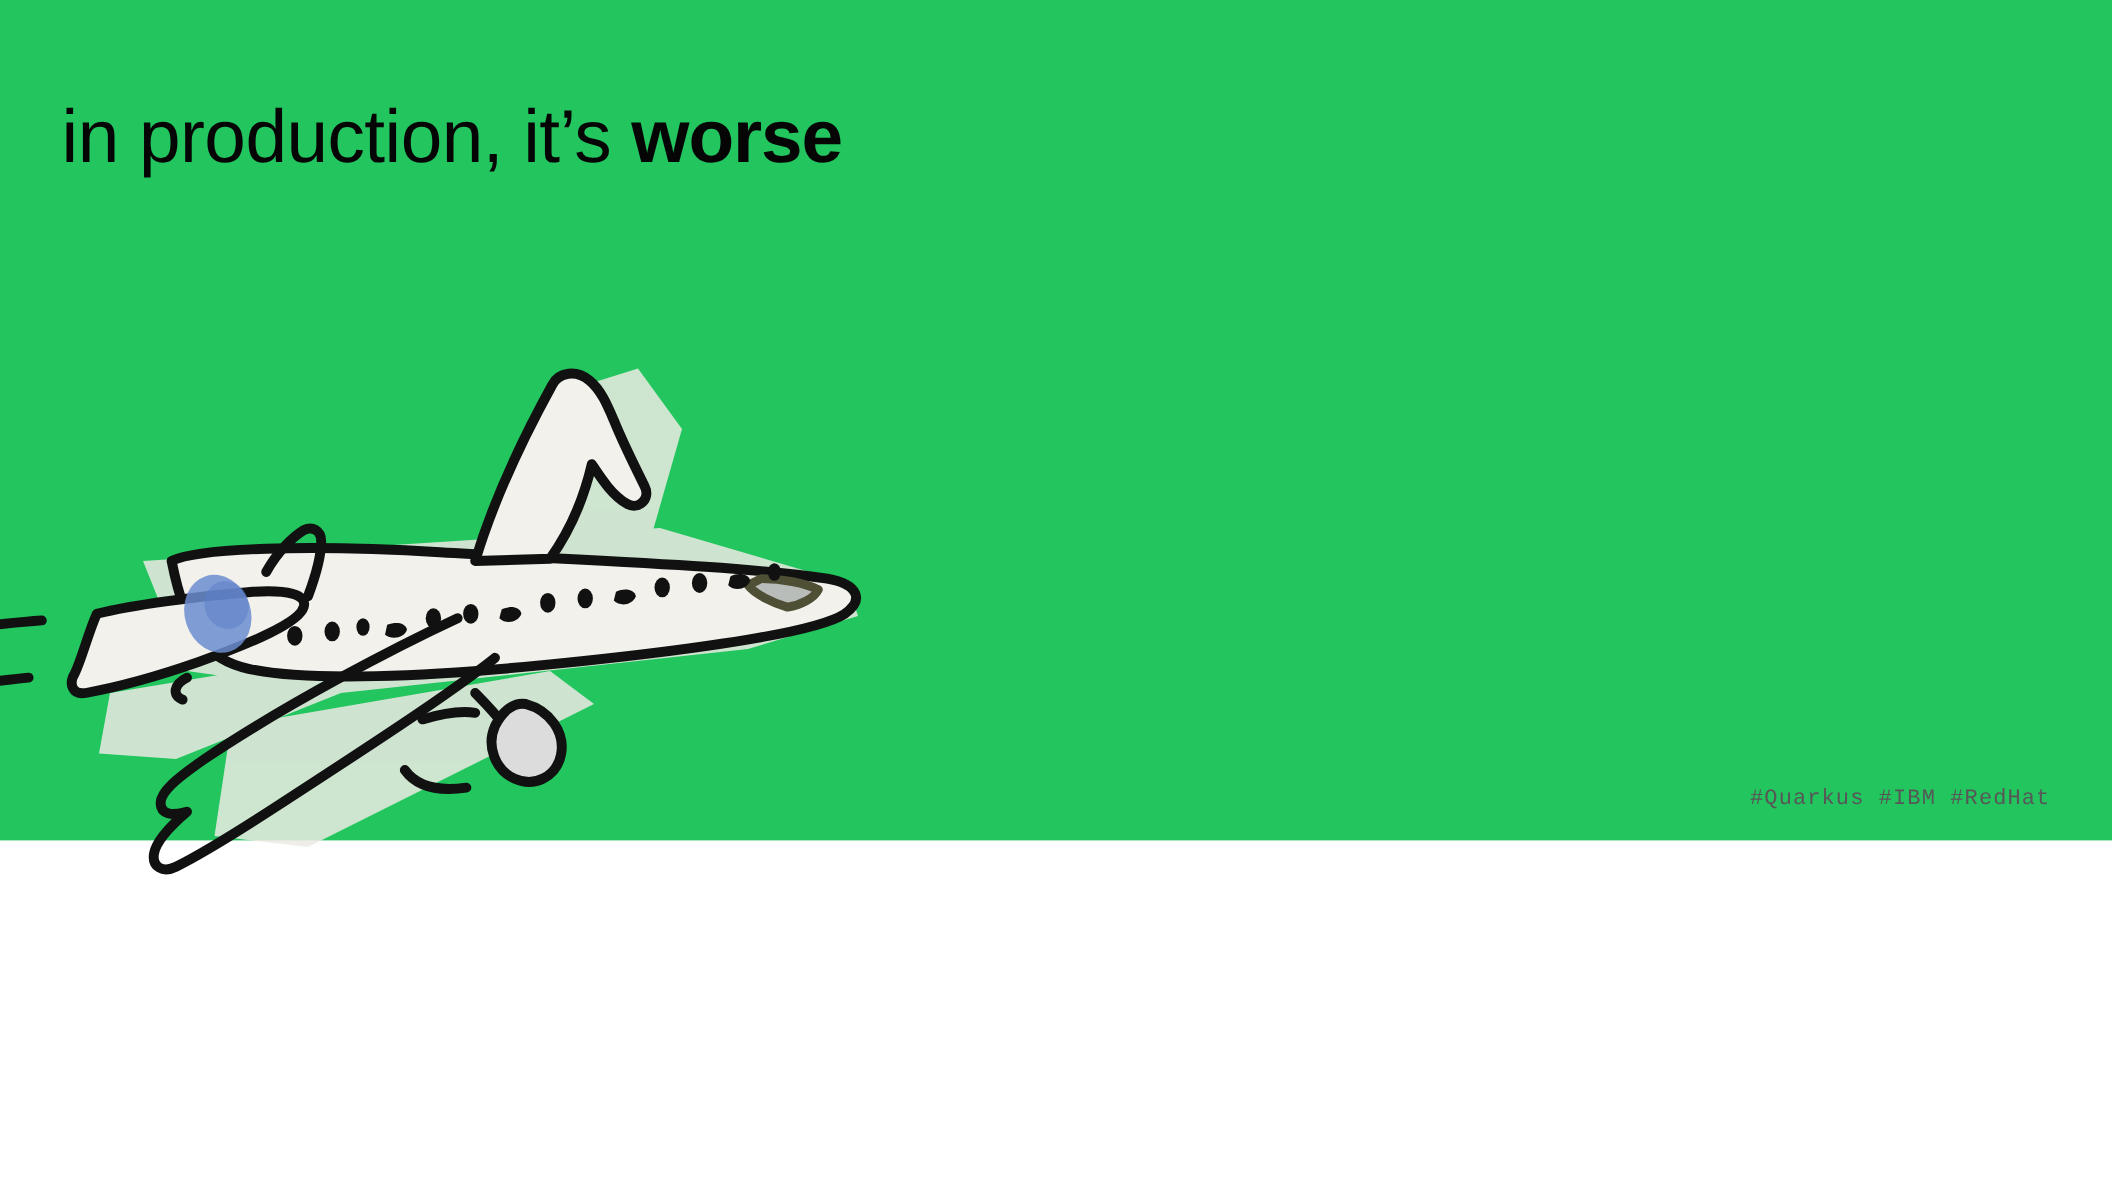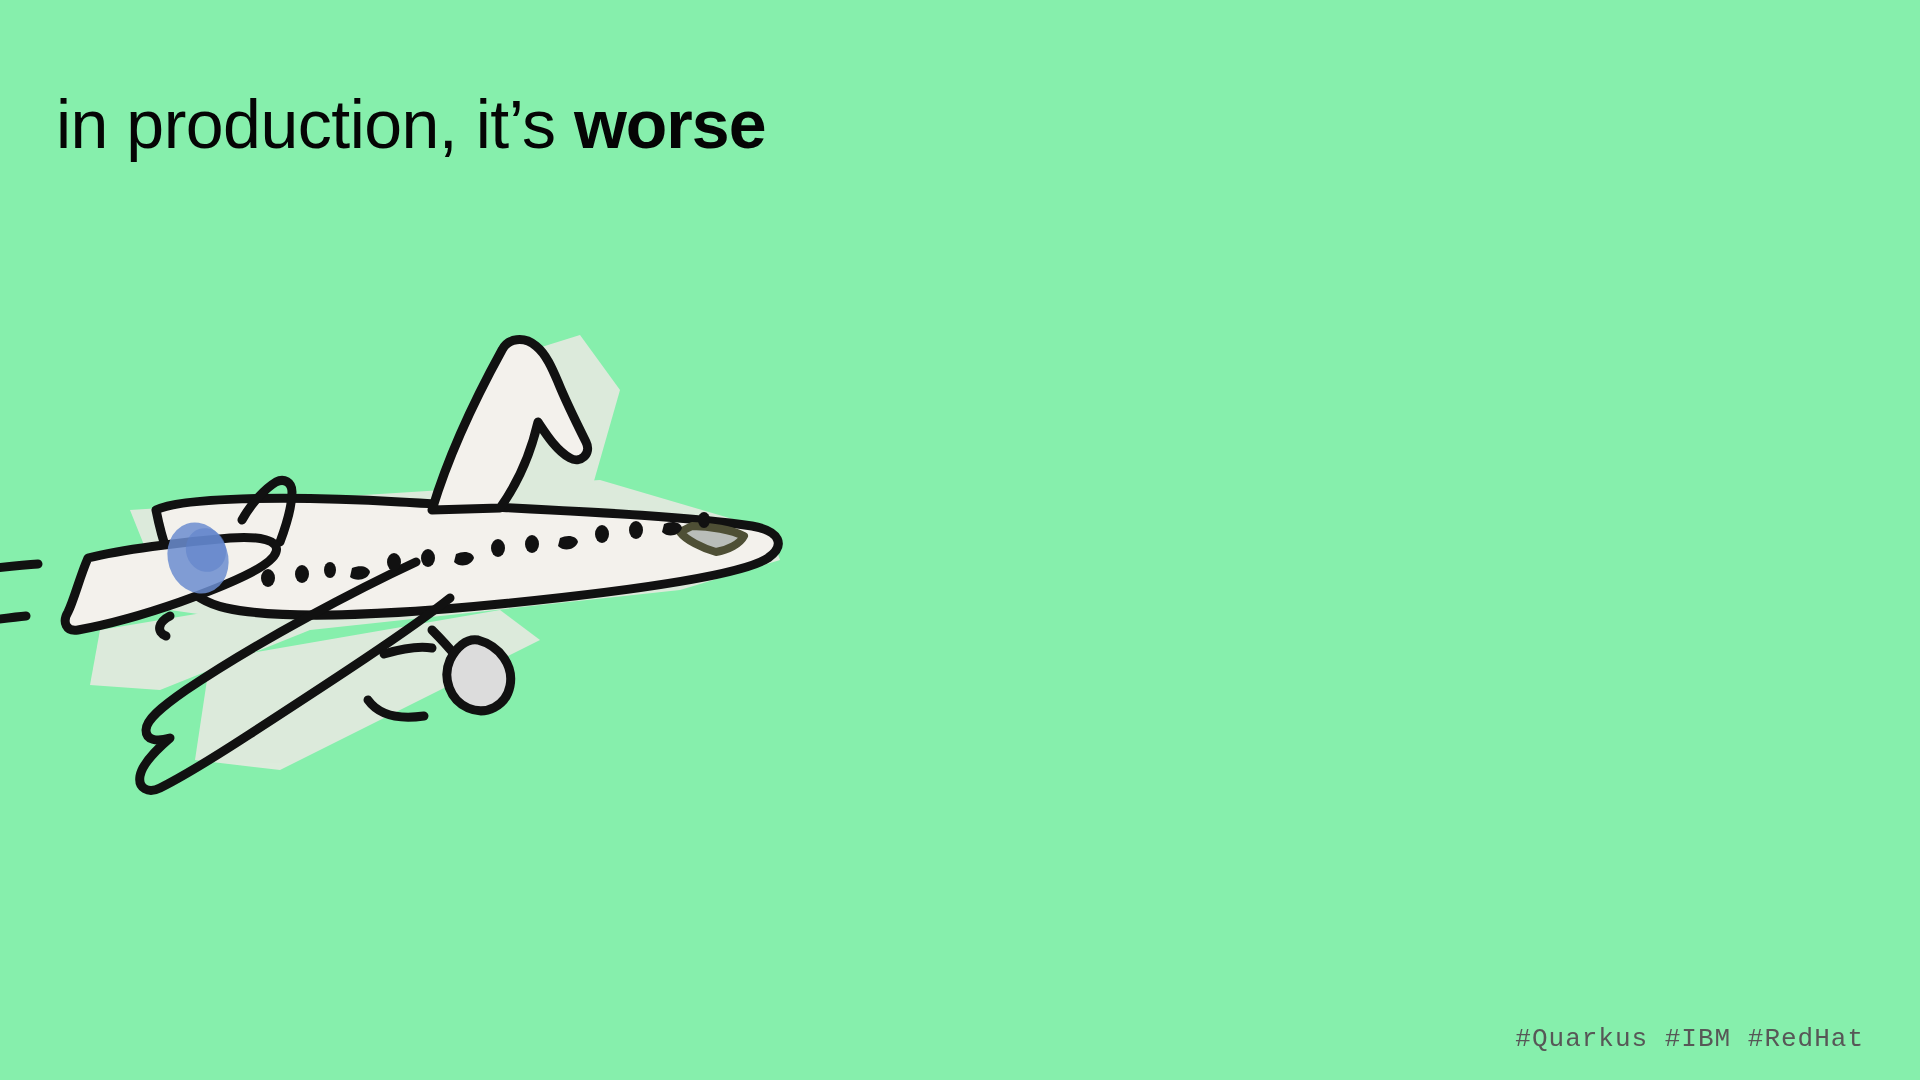--- a/index.html
+++ b/index.html
@@ -8,22 +8,22 @@
   html, body {
     width:1920px;
     height:1080px;
     overflow:hidden;
     background:#ffffff;
   }
 
   #slide {
     position:relative;
     width:1920px;
-    height:1080px;
-    background:#86efac;
+    height:764px;
+    background:#22c55e;
     font-family:"Liberation Sans", sans-serif;
   }
 
   
   #title-block {
     position:absolute;
     left:56px;
     top:90px;
     white-space:nowrap;
   }
@@ -79,21 +79,21 @@
     transform:scaleX(0.94);
     transform-origin:left center;
   }
 
   
   #footer {
     position:absolute;
     right:56px;
     bottom:26px;
     font-family:"Liberation Mono", monospace;
-    font-size:26px;
+    font-size:20px;
     color:#575757;
     letter-spacing:1px;
     white-space:nowrap;
     margin-top:12px;
   }
 
   
   #plane-wrap {
     position:absolute;
     left:-20px;

